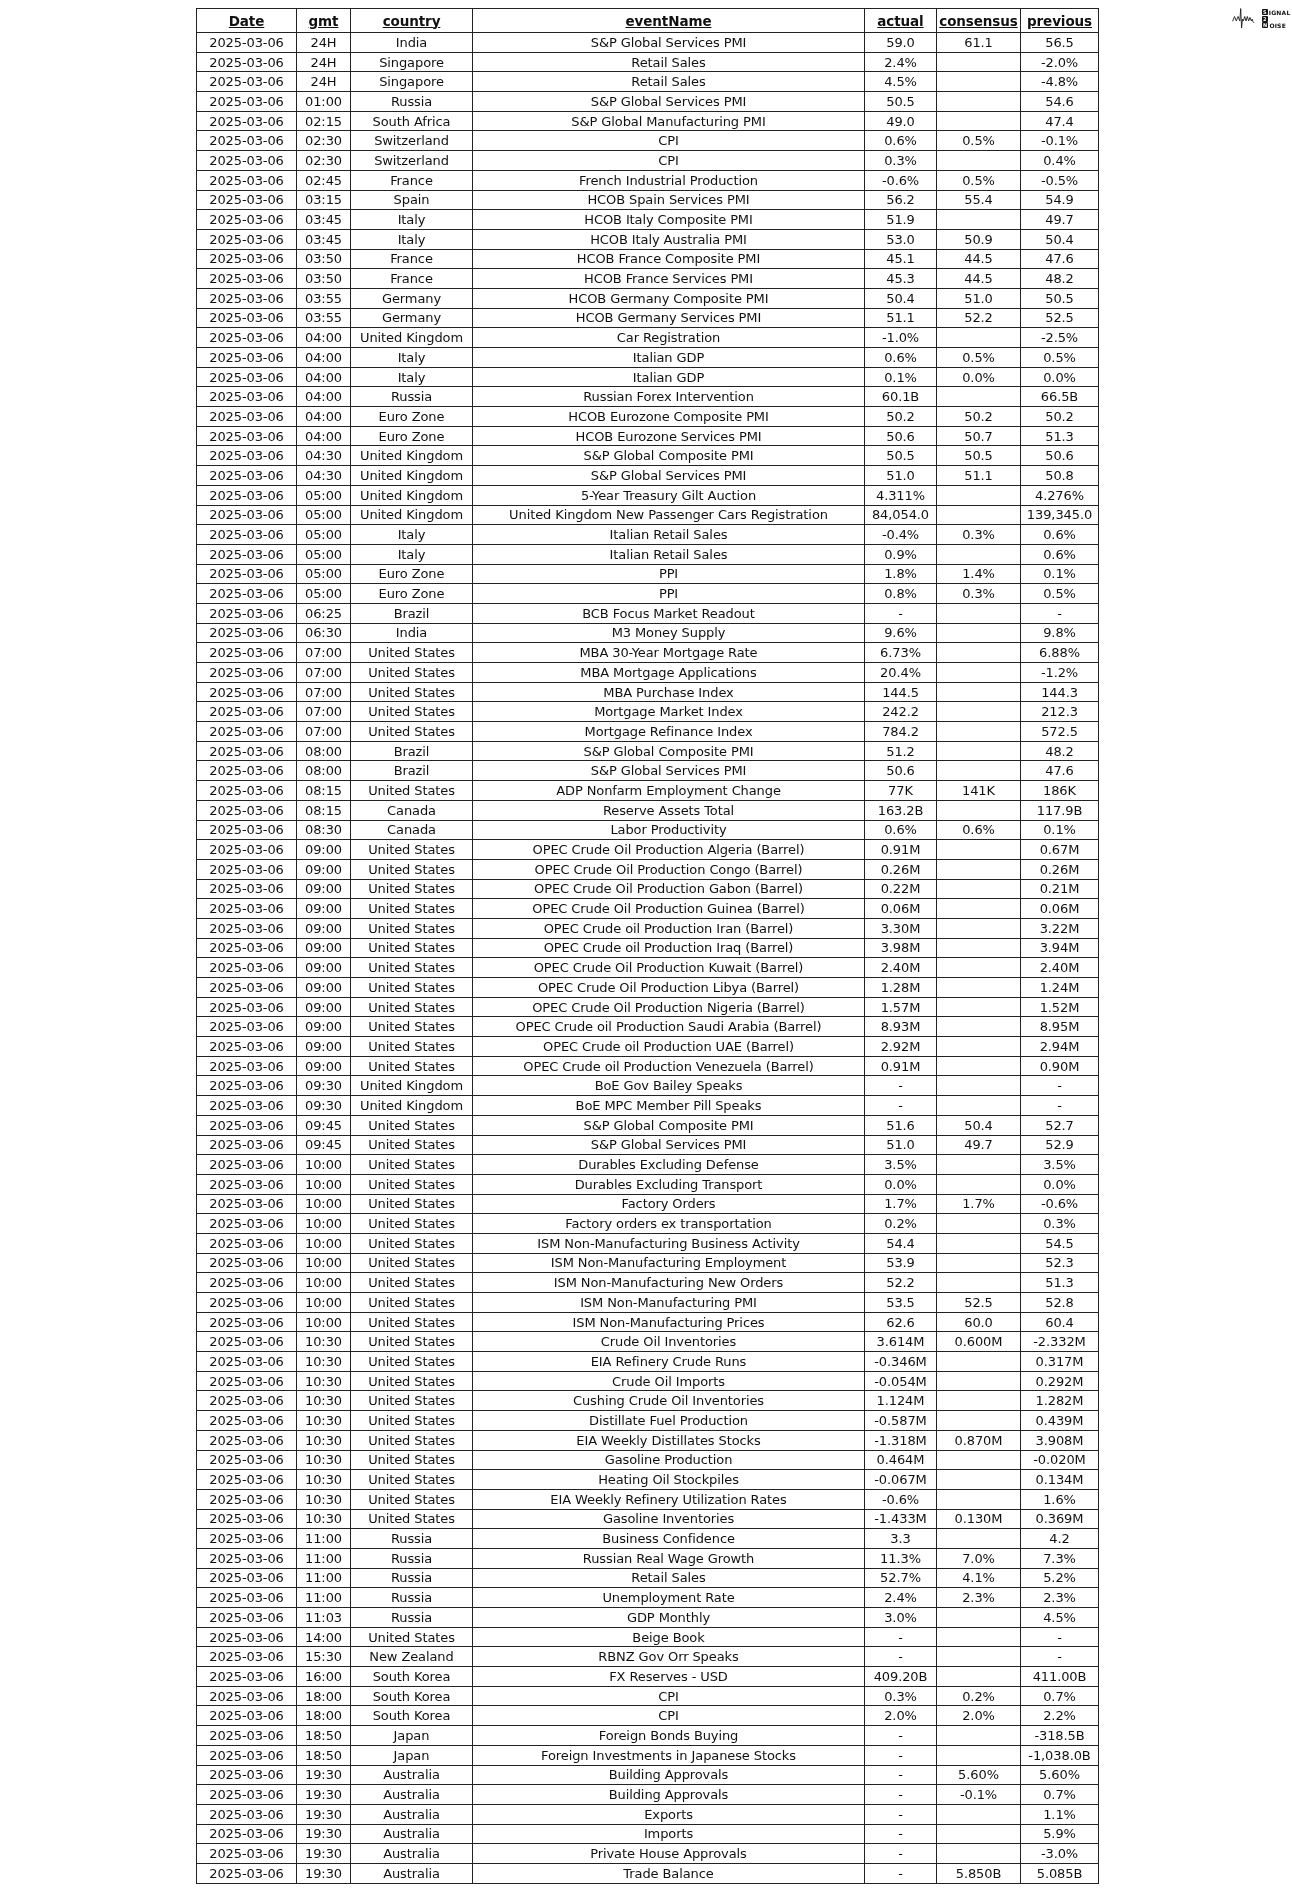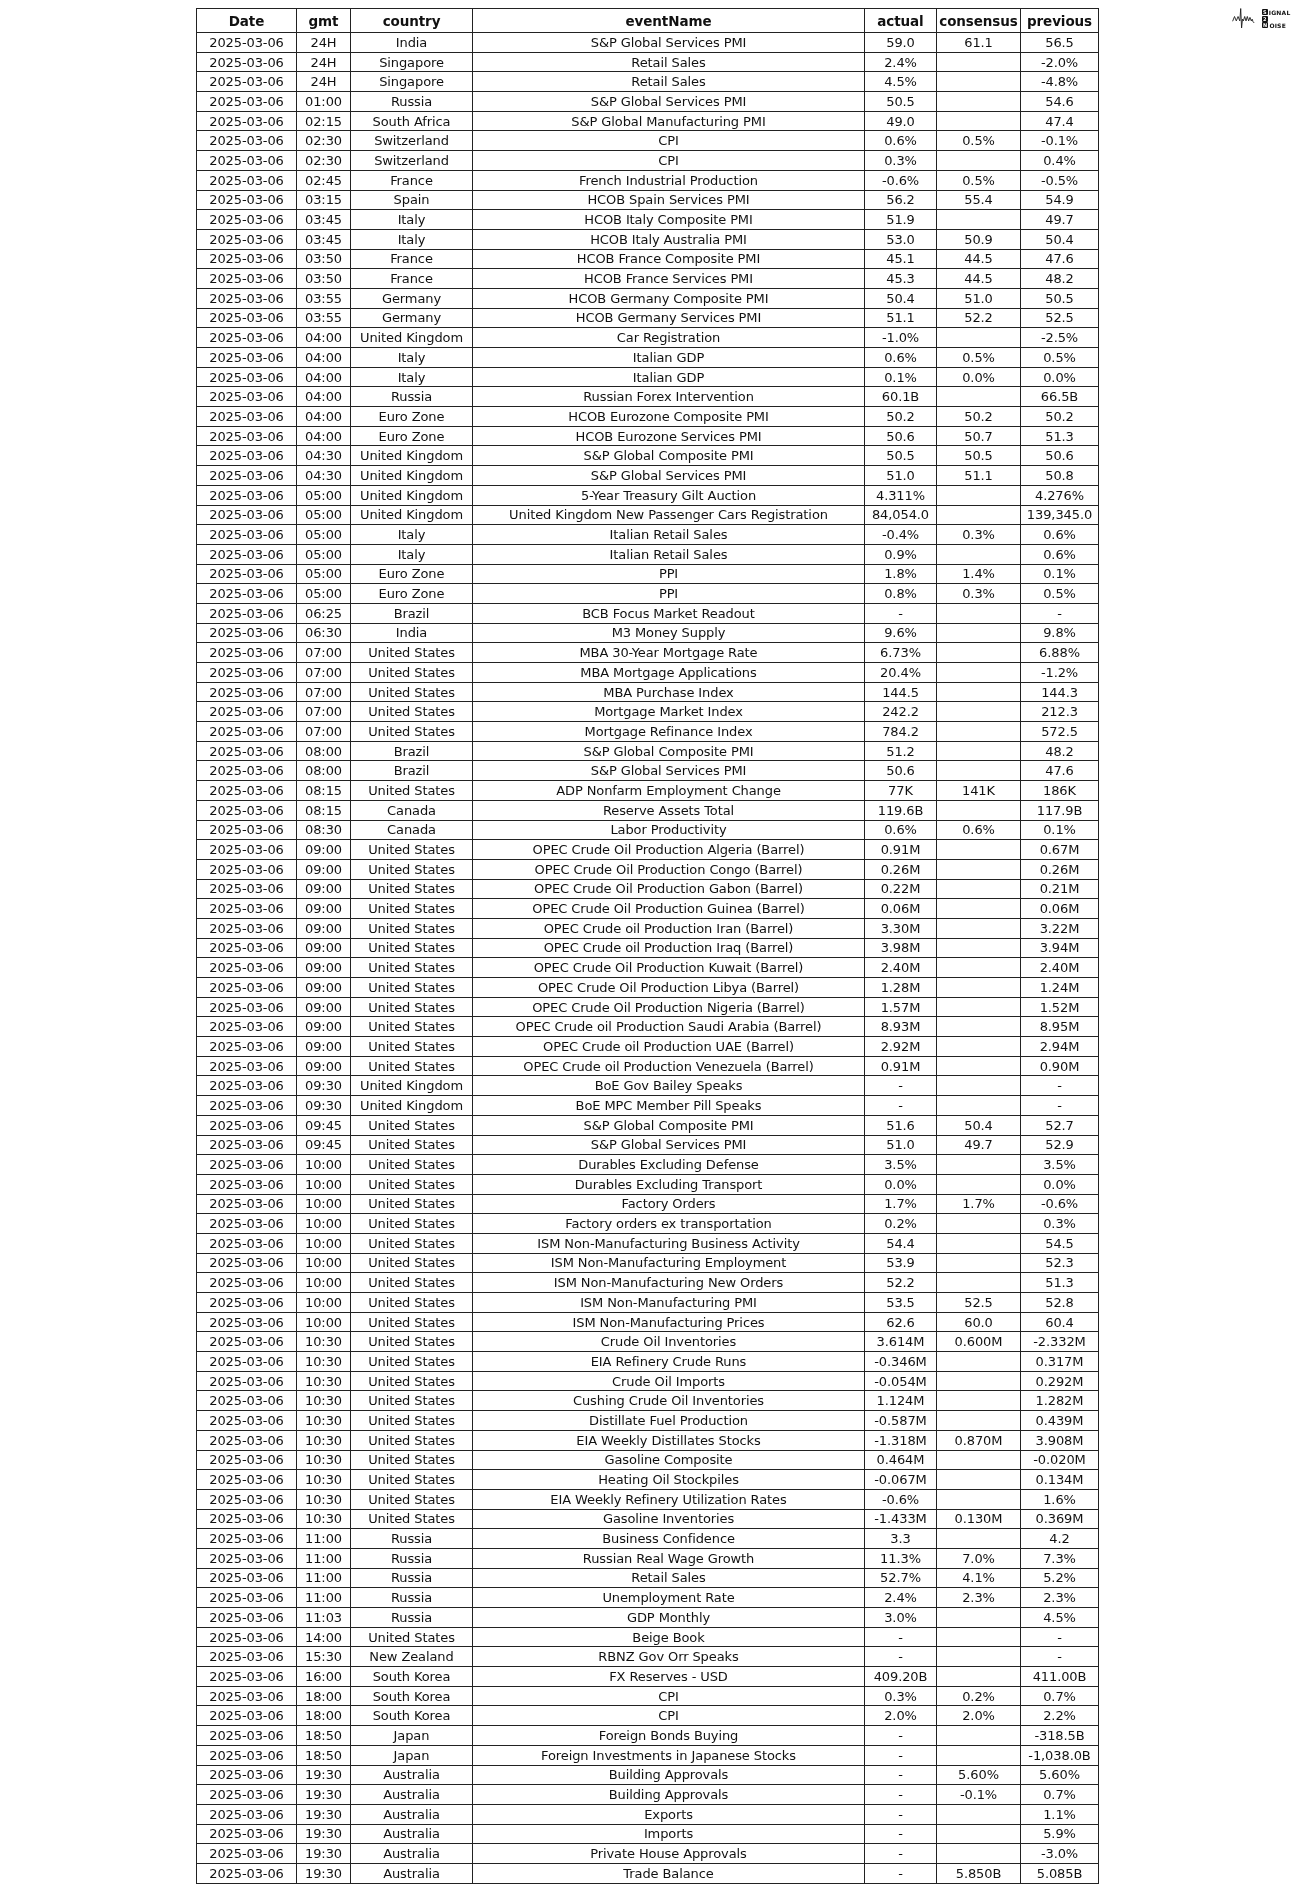--- a/index.html
+++ b/index.html
@@ -30,20 +30,21 @@
     vertical-align: middle;
     padding: 0 2px;
     white-space: nowrap;
     overflow: hidden;
     letter-spacing: -0.1px;
   }
   table.calendar th {
     font-size: 13.5px;
     font-weight: bold;
     height: 23px;
+    text-decoration: underline;
   }
   table.calendar td {
     font-size: 13px;
     height: 18.7px;
     line-height: 1;
   }
 
   
   col.c-date      { width: 100px; }
   col.c-gmt       { width: 54px;  }
@@ -461,21 +462,21 @@
         <td>ADP Nonfarm Employment Change</td>
         <td>77K</td>
         <td>141K</td>
         <td>186K</td>
       </tr>
       <tr>
         <td>2025-03-06</td>
         <td>08:15</td>
         <td>Canada</td>
         <td>Reserve Assets Total</td>
-        <td>119.6B</td>
+        <td>163.2B</td>
         <td></td>
         <td>117.9B</td>
       </tr>
       <tr>
         <td>2025-03-06</td>
         <td>08:30</td>
         <td>Canada</td>
         <td>Labor Productivity</td>
         <td>0.6%</td>
         <td>0.6%</td>
@@ -757,21 +758,21 @@
         <td>United States</td>
         <td>EIA Weekly Distillates Stocks</td>
         <td>-1.318M</td>
         <td>0.870M</td>
         <td>3.908M</td>
       </tr>
       <tr>
         <td>2025-03-06</td>
         <td>10:30</td>
         <td>United States</td>
-        <td>Gasoline Composite</td>
+        <td>Gasoline Production</td>
         <td>0.464M</td>
         <td></td>
         <td>-0.020M</td>
       </tr>
       <tr>
         <td>2025-03-06</td>
         <td>10:30</td>
         <td>United States</td>
         <td>Heating Oil Stockpiles</td>
         <td>-0.067M</td>

